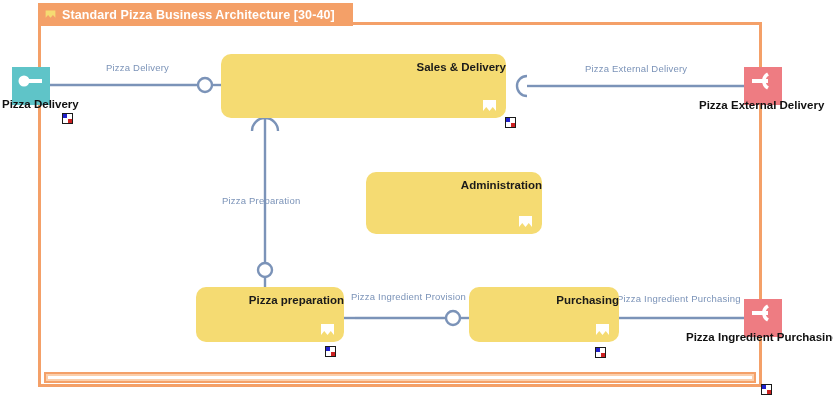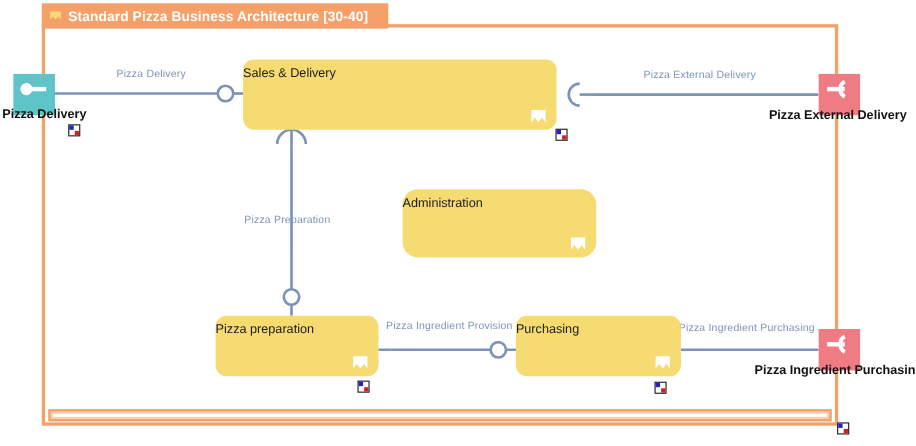--- a/index.html
+++ b/index.html
@@ -88,23 +88,23 @@
     position: absolute;
     background: #F5DB72;
     border-radius: 10px;
     box-sizing: border-box;
   }
   .fnbox .fn-label {
     position: absolute;
     left: 0;
     right: 0;
     top: 7px;
-    text-align: left;
+    text-align: right;
     font-size: 11.5px;
-    font-weight: normal;
+    font-weight: bold;
     color: #1A1A1A;
   }
   .fn-marker {
     position: absolute;
     right: 9px;
     bottom: 6px;
     width: 15px;
     height: 13px;
   }
 
@@ -221,21 +221,21 @@
     <div class="fn-label">Sales &amp; Delivery</div>
     <svg class="fn-marker" viewBox="0 0 16 14">
       <path d="M1 1 L15 1 L15 13 L11.5 8.6 L8 13 L4.5 8.6 L1 13 Z" fill="#ffffff"></path>
     </svg>
   </div>
   <div class="badge" style="left:505px; top:117px;">
     <i class="b-tl"></i>
       <i class="b-br"></i>
   </div>
 
-  <div class="fnbox" style="left:366px; top:172px; width:176px; height:62px;border-radius:14px;">
+  <div class="fnbox" style="left:366px; top:172px; width:176px; height:62px;">
     <div class="fn-label">Administration</div>
     <svg class="fn-marker" viewBox="0 0 16 14">
       <path d="M1 1 L15 1 L15 13 L11.5 8.6 L8 13 L4.5 8.6 L1 13 Z" fill="#ffffff"></path>
     </svg>
   </div>
 
   <div class="fnbox" style="left:196px; top:287px; width:148px; height:55px;">
     <div class="fn-label">Pizza preparation</div>
     <svg class="fn-marker" viewBox="0 0 16 14">
       <path d="M1 1 L15 1 L15 13 L11.5 8.6 L8 13 L4.5 8.6 L1 13 Z" fill="#ffffff"></path>

